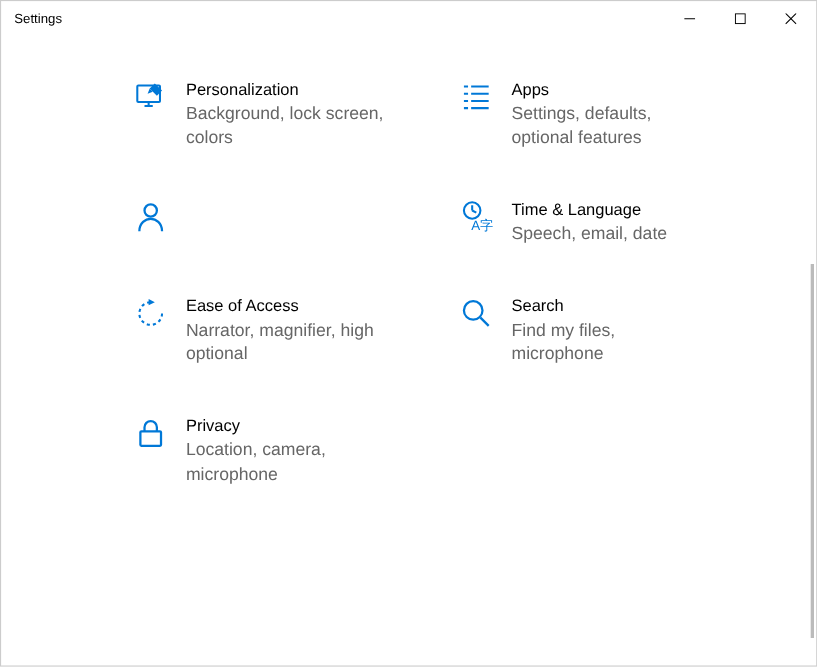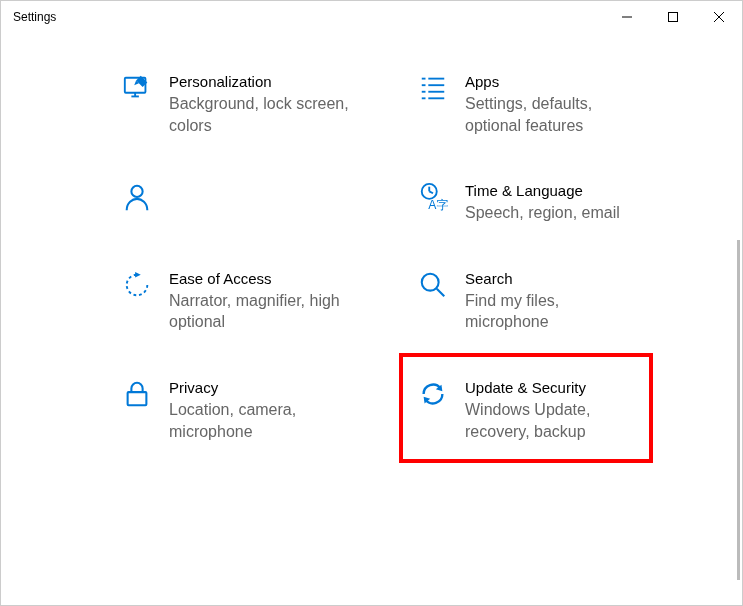--- a/index.html
+++ b/index.html
@@ -150,21 +150,21 @@
       <div class="icon-wrap">
         <svg viewBox="0 0 32 32" fill="none" stroke="currentColor" stroke-width="2">
           <circle cx="12" cy="10" r="8"></circle>
           <line x1="12" y1="5" x2="12" y2="10"></line>
             <line x1="12" y1="10" x2="16" y2="12"></line>
           <text x="11" y="29" font-size="13" fill="currentColor" stroke="none" font-family="sans-serif">A字</text>
         </svg>
       </div>
       <div class="text-wrap">
         <div class="item-title">Time &amp; Language</div>
-        <div class="item-desc">Speech, region, email</div>
+        <div class="item-desc">Speech, email, date</div>
       </div>
     </div>
 
 
     <div class="item">
       <div class="icon-wrap">
         <svg viewBox="0 0 32 32" fill="none" stroke="currentColor" stroke-width="2">
           <path d="M27 16 A11 11 0 1 1 16 5" stroke-dasharray="3 3"></path>
           <polygon points="14,2 20,5 14,8" fill="currentColor" stroke="none"></polygon>
         </svg>
@@ -194,32 +194,17 @@
           <rect x="6" y="14" width="20" height="14" rx="1"></rect>
           <path d="M10 14 V10 A6 6 0 0 1 22 10 V14"></path>
         </svg>
       </div>
       <div class="text-wrap">
         <div class="item-title">Privacy</div>
         <div class="item-desc">Location, camera, microphone</div>
       </div>
     </div>
 
-    <div class="item">
-      <div class="highlight"></div>
-      <div class="icon-wrap">
-        <svg viewBox="0 0 32 32" fill="none" stroke="currentColor" stroke-width="2.5">
-          <path d="M6 16 A10 10 0 0 1 24 10"></path>
-          <polygon points="25,6 26,13 19,11" fill="currentColor" stroke="none"></polygon>
-          <path d="M26 16 A10 10 0 0 1 8 22"></path>
-          <polygon points="7,26 6,19 13,21" fill="currentColor" stroke="none"></polygon>
-        </svg>
-      </div>
-      <div class="text-wrap">
-        <div class="item-title">Update &amp; Security</div>
-        <div class="item-desc">Windows Update, recovery, backup</div>
-      </div>
-    </div>
 
   </div>
 </div>
 
 <div class="scrollbar"></div>
 
 </body></html>

